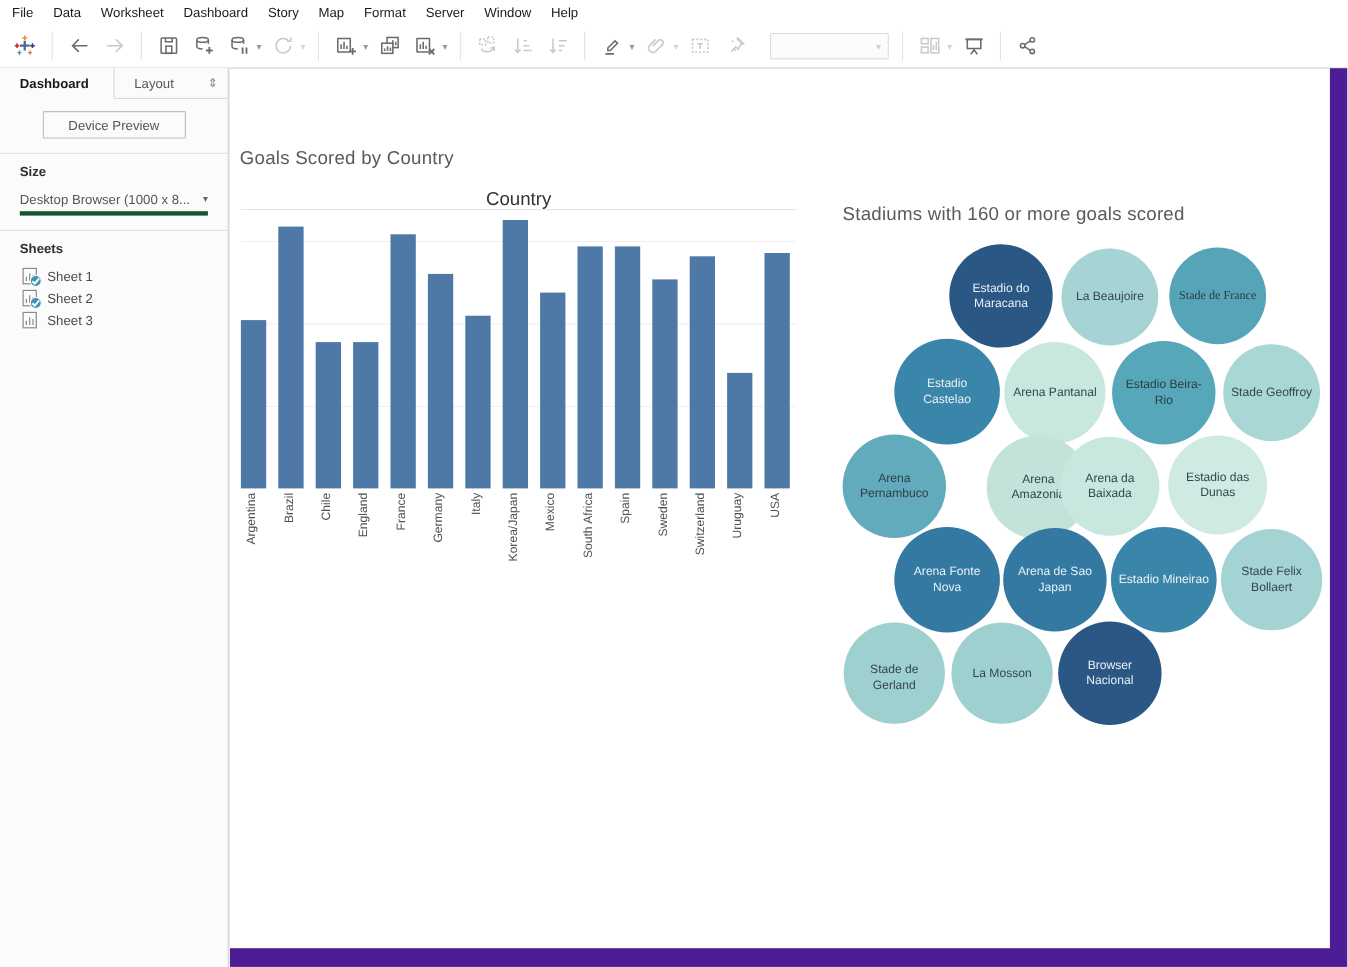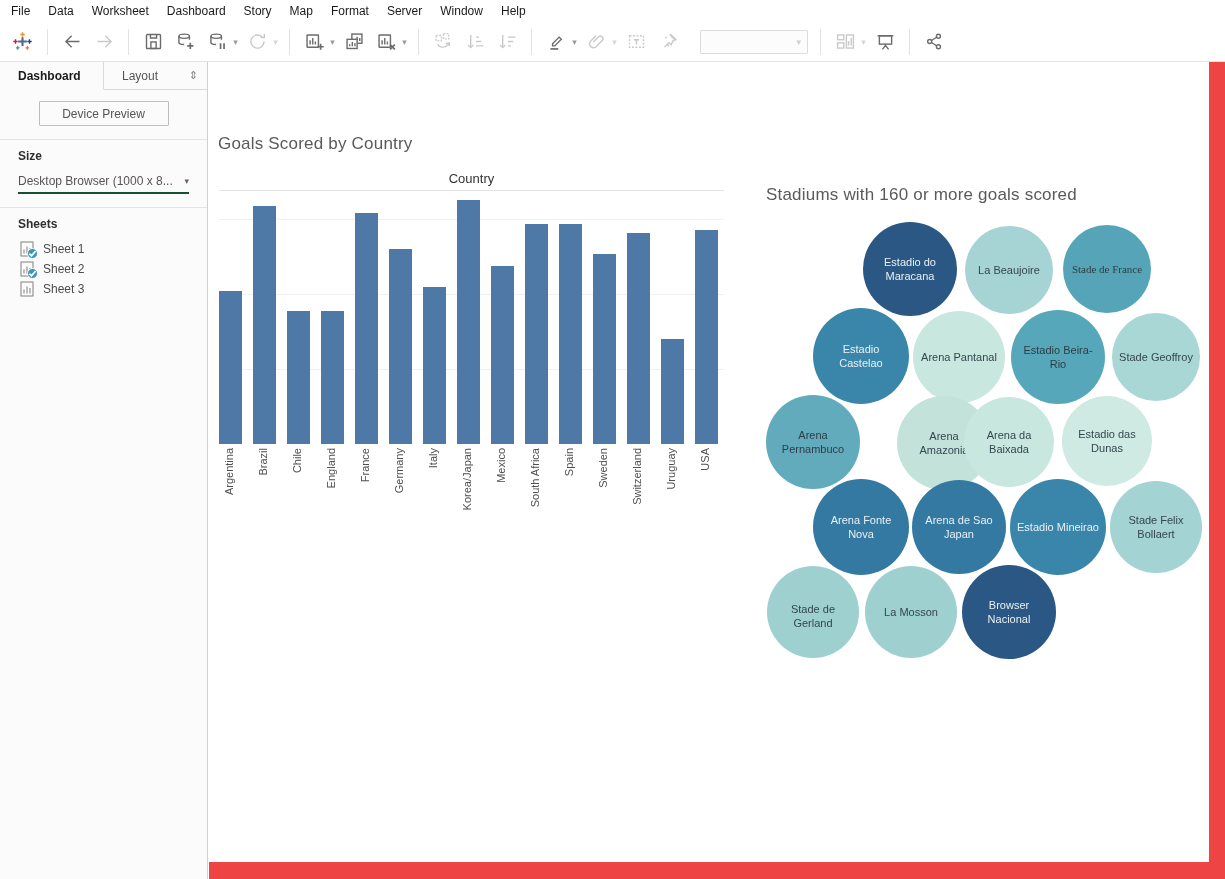--- a/index.html
+++ b/index.html
@@ -33,36 +33,36 @@
   .tabbar{display:flex;height:27px;border-bottom:1px solid #dadada}
   .tab{flex:1;display:flex;align-items:center;padding-left:18px;color:#555;position:relative;cursor:default}
   .tab.active{font-weight:bold;color:#1a1a1a;border-right:1px solid #dadada;
               border-bottom:1px solid #fbfbfb;margin-bottom:-1px;background:#fbfbfb}
   .tab .updown{position:absolute;right:9px;color:#808080;font-size:11px;font-weight:normal}
   .device-preview{display:block;margin:11px auto 0;width:130px;height:25px;border:1px solid #bdbdbd;
                   background:#fbfbfb;color:#555;font-size:12px;border-radius:1px}
   .divider{height:1px;background:#e3e3e3;margin-top:13px}
   .section-title{font-weight:700;color:#2e2e2e;padding:9px 0 0 18px}
   .size-select{margin:11px 18px 0;display:flex;justify-content:space-between;align-items:center;
-               border-bottom:2px solid #14532d;padding-bottom:4px;color:#555;cursor:default}
+               border-bottom:4px solid #14532d;padding-bottom:4px;color:#555;cursor:default}
   .size-select .caret{font-size:9px;color:#666}
   #sheet-list{list-style:none;margin:8px 0 0;padding:0 0 0 20px}
   #sheet-list li{display:flex;align-items:center;height:20px;color:#4a4a4a;cursor:default}
   .sheeticon{position:relative;width:14px;height:16px;margin-right:9px;flex:0 0 14px}
   .badge{position:absolute;right:-4px;bottom:-2px;width:9px;height:9px;border-radius:50%;
          background:#3d95b5;border:1px solid #fbfbfb;display:flex;align-items:center;justify-content:center}
 
   
-  #canvas{position:absolute;left:209px;top:62px;right:0;bottom:0;background:#ef4444}
+  #canvas{position:absolute;left:209px;top:62px;right:0;bottom:0;background:#4c1d95}
   #dashboard{position:absolute;left:0;top:0;width:1000px;height:800px;background:#fff}
   .sheet-title{position:absolute;font-size:17px;color:#5a5a5a;letter-spacing:.2px;white-space:nowrap}
   #bar-title{left:9px;top:72px}
   #bubble-title{left:557px;top:123px}
   #country-header{position:absolute;left:10px;top:109px;width:505px;text-align:center;
-                  font-size:13px;color:#333}
+                  font-size:17px;color:#333}
   #bar-pane{position:absolute;left:10px;top:128px;width:505px;height:253px;border-top:1px solid #e4e4e4}
   .gridline{position:absolute;left:0;width:100%;height:1px;background:#f0f0f0}
   .bar{position:absolute;bottom:0;width:23px;background:#4e79a7}
   #bar-labels{position:absolute;left:10px;top:386px;width:505px;height:135px}
   .xlabel{position:absolute;top:0;writing-mode:vertical-rl;transform:rotate(180deg);
           font-size:11px;color:#4f4f4f;white-space:nowrap}
   #bubble-field{position:absolute;left:0;top:0;width:1000px;height:800px}
   .bubble{position:absolute;border-radius:50%;display:flex;align-items:center;justify-content:center;
           text-align:center;font-size:11px;line-height:1.3;cursor:default}
   .bubble span{display:block}

